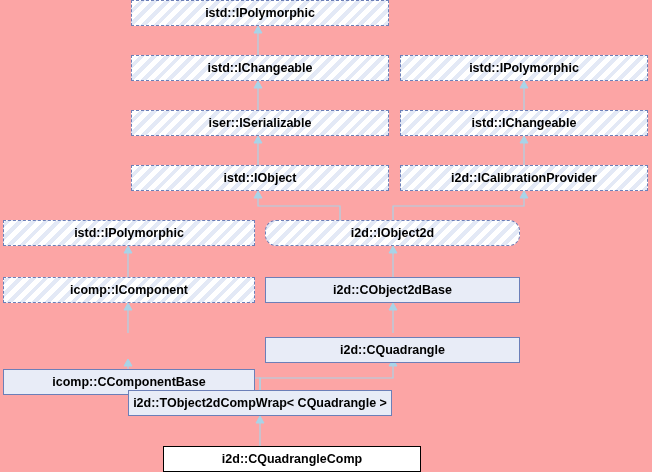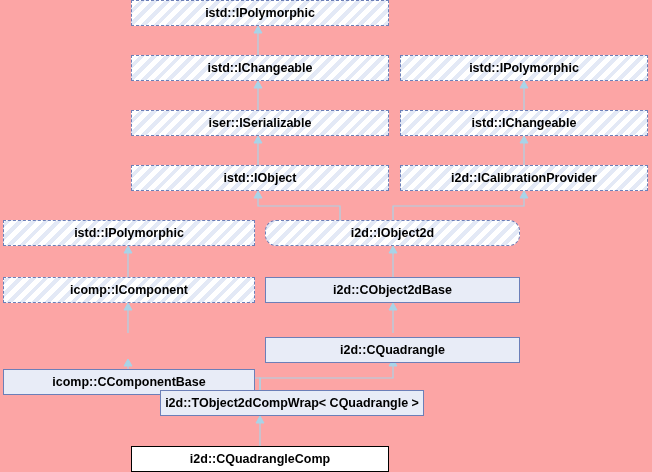--- a/index.html
+++ b/index.html
@@ -52,20 +52,21 @@
   }
   
   .node.concrete {
     border: 1px solid #6c7fb8;
     background-color: #e8ecf7;
   }
   
   .node.focus {
     border: 1px solid #000000;
     background-color: #ffffff;
+    margin-left: 32px;
   }
   .node-label {
     display: block;
     padding: 0 4px;
   }
 </style>
 </head>
 <body>
 
 <div id="diagram">
@@ -160,20 +161,20 @@
       </div>
       <div class="node concrete" style="left: 265px; top: 277px; width: 255px;">
         <span class="node-label">i2d::CObject2dBase</span>
       </div>
       <div class="node concrete" style="left: 3px; top: 333px; width: 252px; margin-top: 36px;">
         <span class="node-label">icomp::CComponentBase</span>
       </div>
       <div class="node concrete" style="left: 265px; top: 337px; width: 255px;">
         <span class="node-label">i2d::CQuadrangle</span>
       </div>
-      <div class="node concrete" style="left: 128px; top: 390px; width: 264px; margin-left: 32px;">
+      <div class="node concrete" style="left: 128px; top: 390px; width: 264px;">
         <span class="node-label">i2d::TObject2dCompWrap&lt; CQuadrangle &gt;</span>
       </div>
       <div class="node focus" style="left: 131px; top: 446px; width: 258px;">
         <span class="node-label">i2d::CQuadrangleComp</span>
       </div>
     </div>
 </div>
 
 </body></html>

